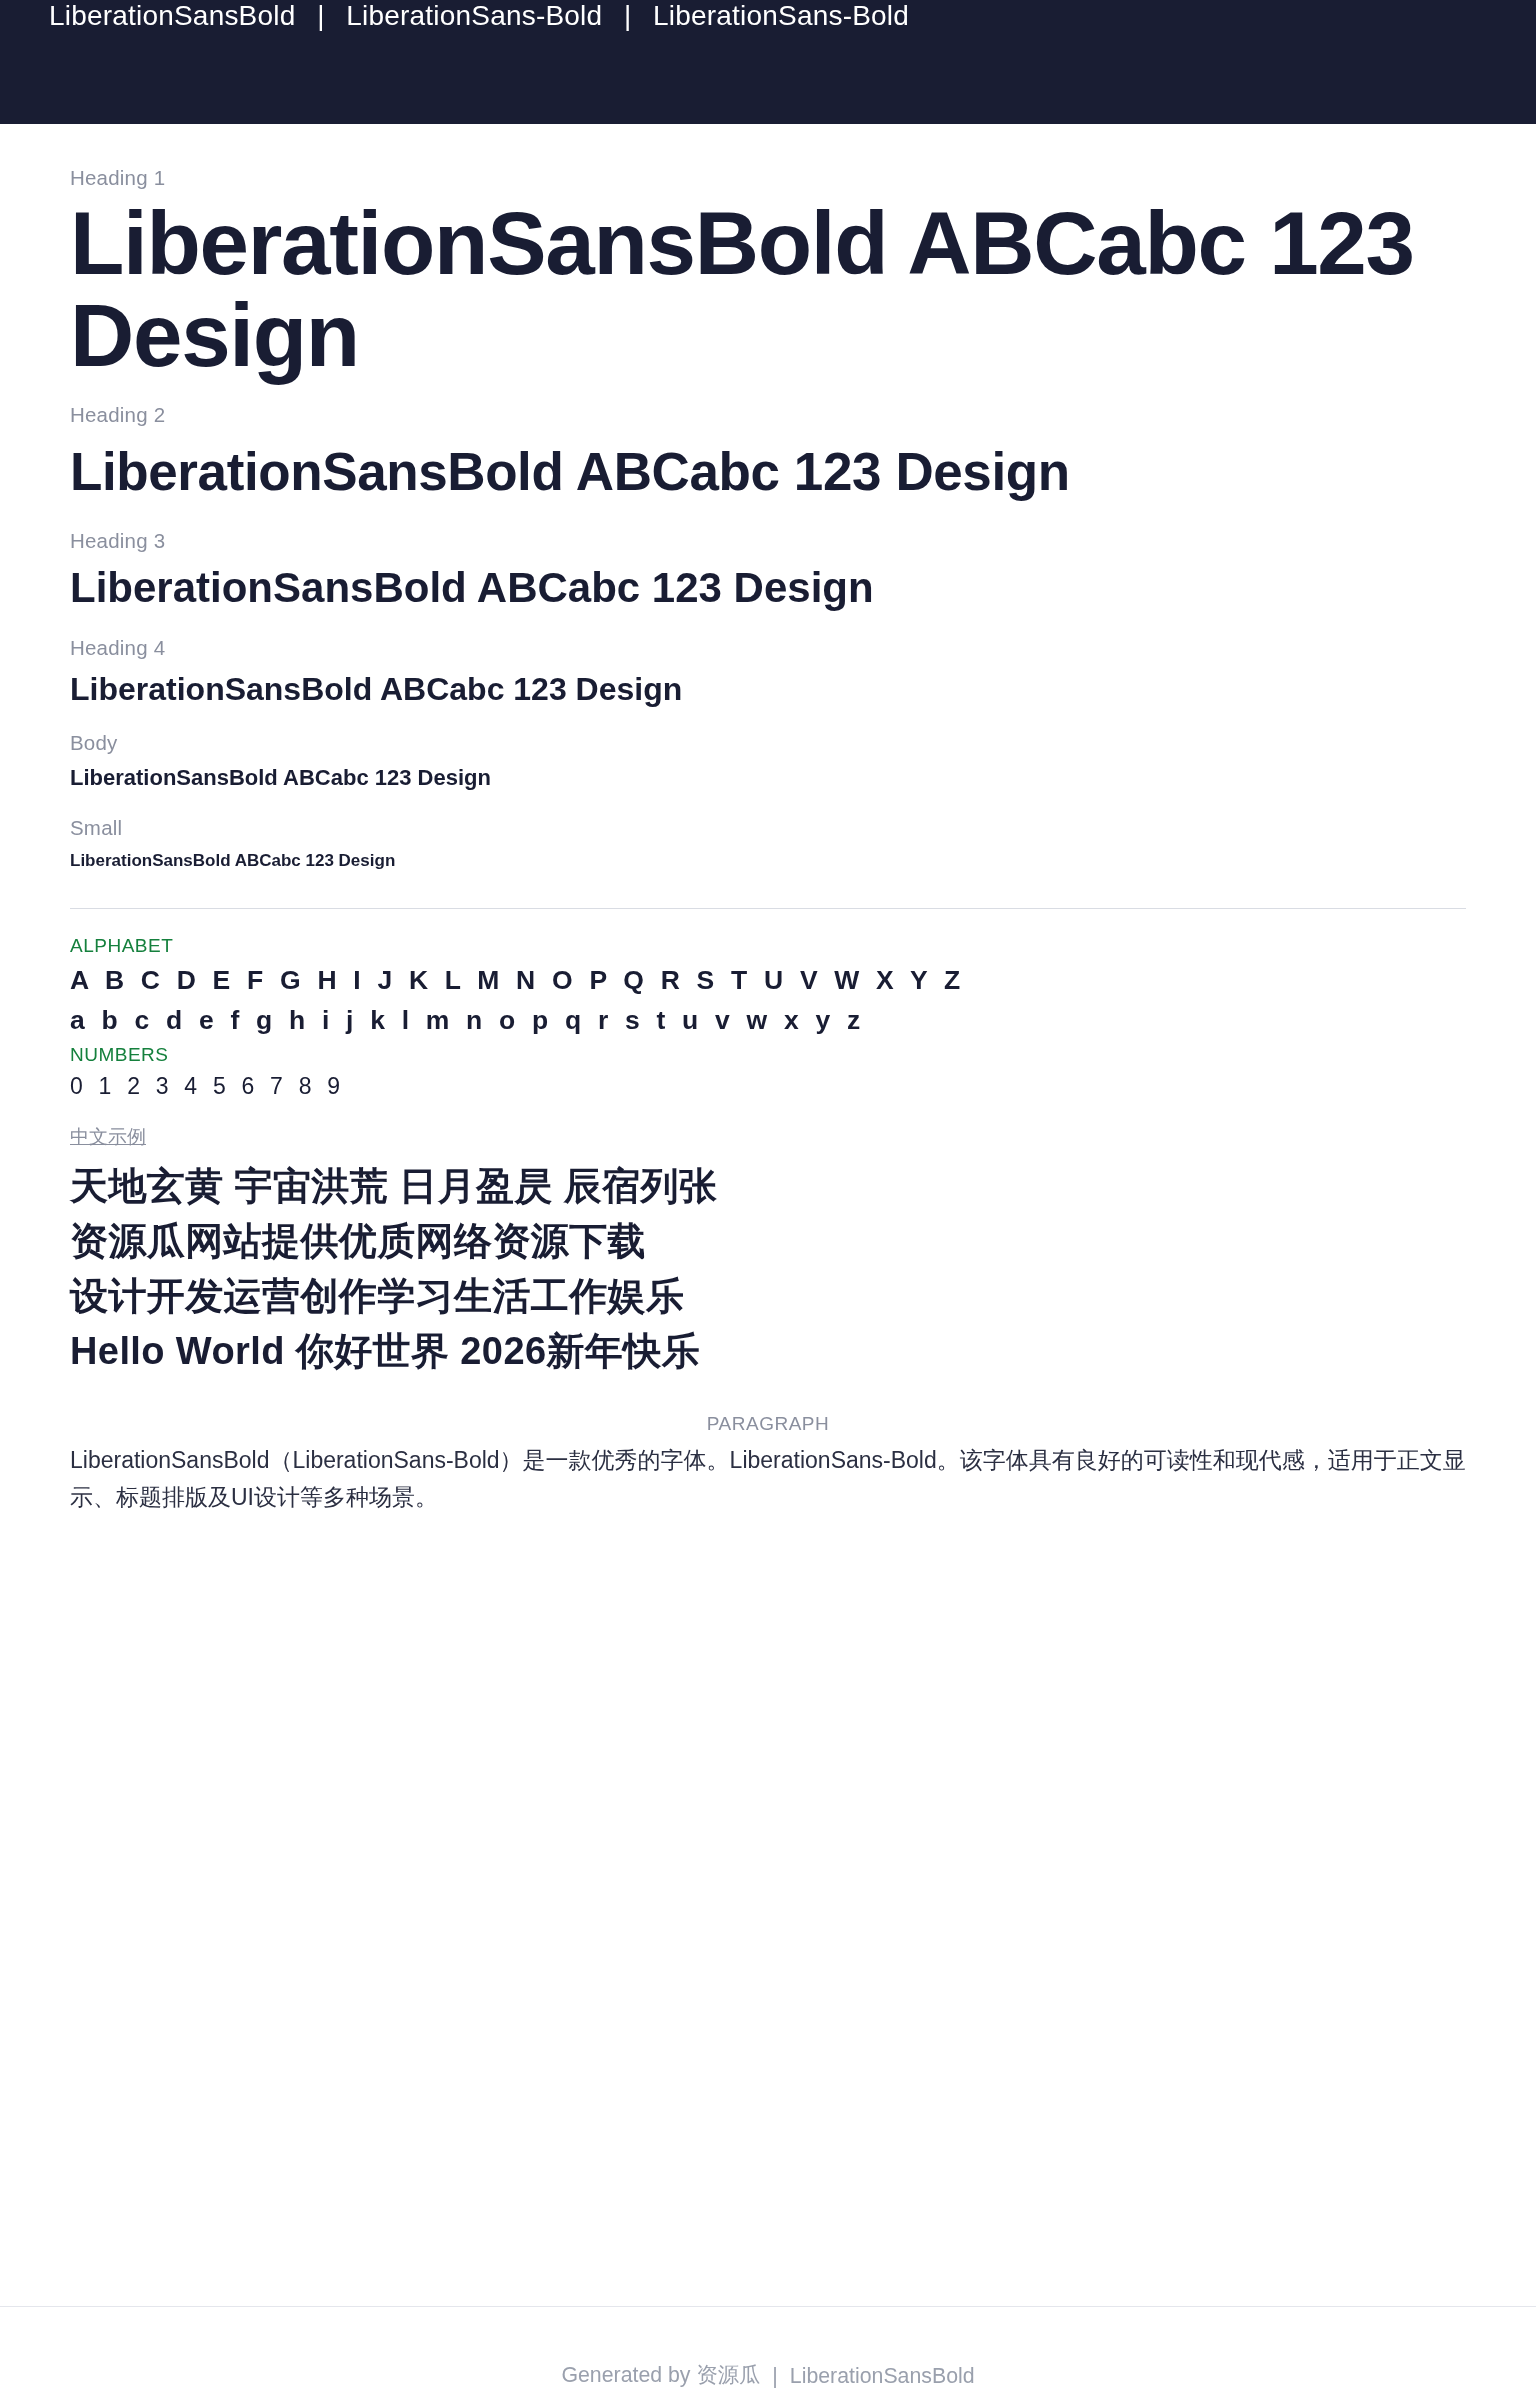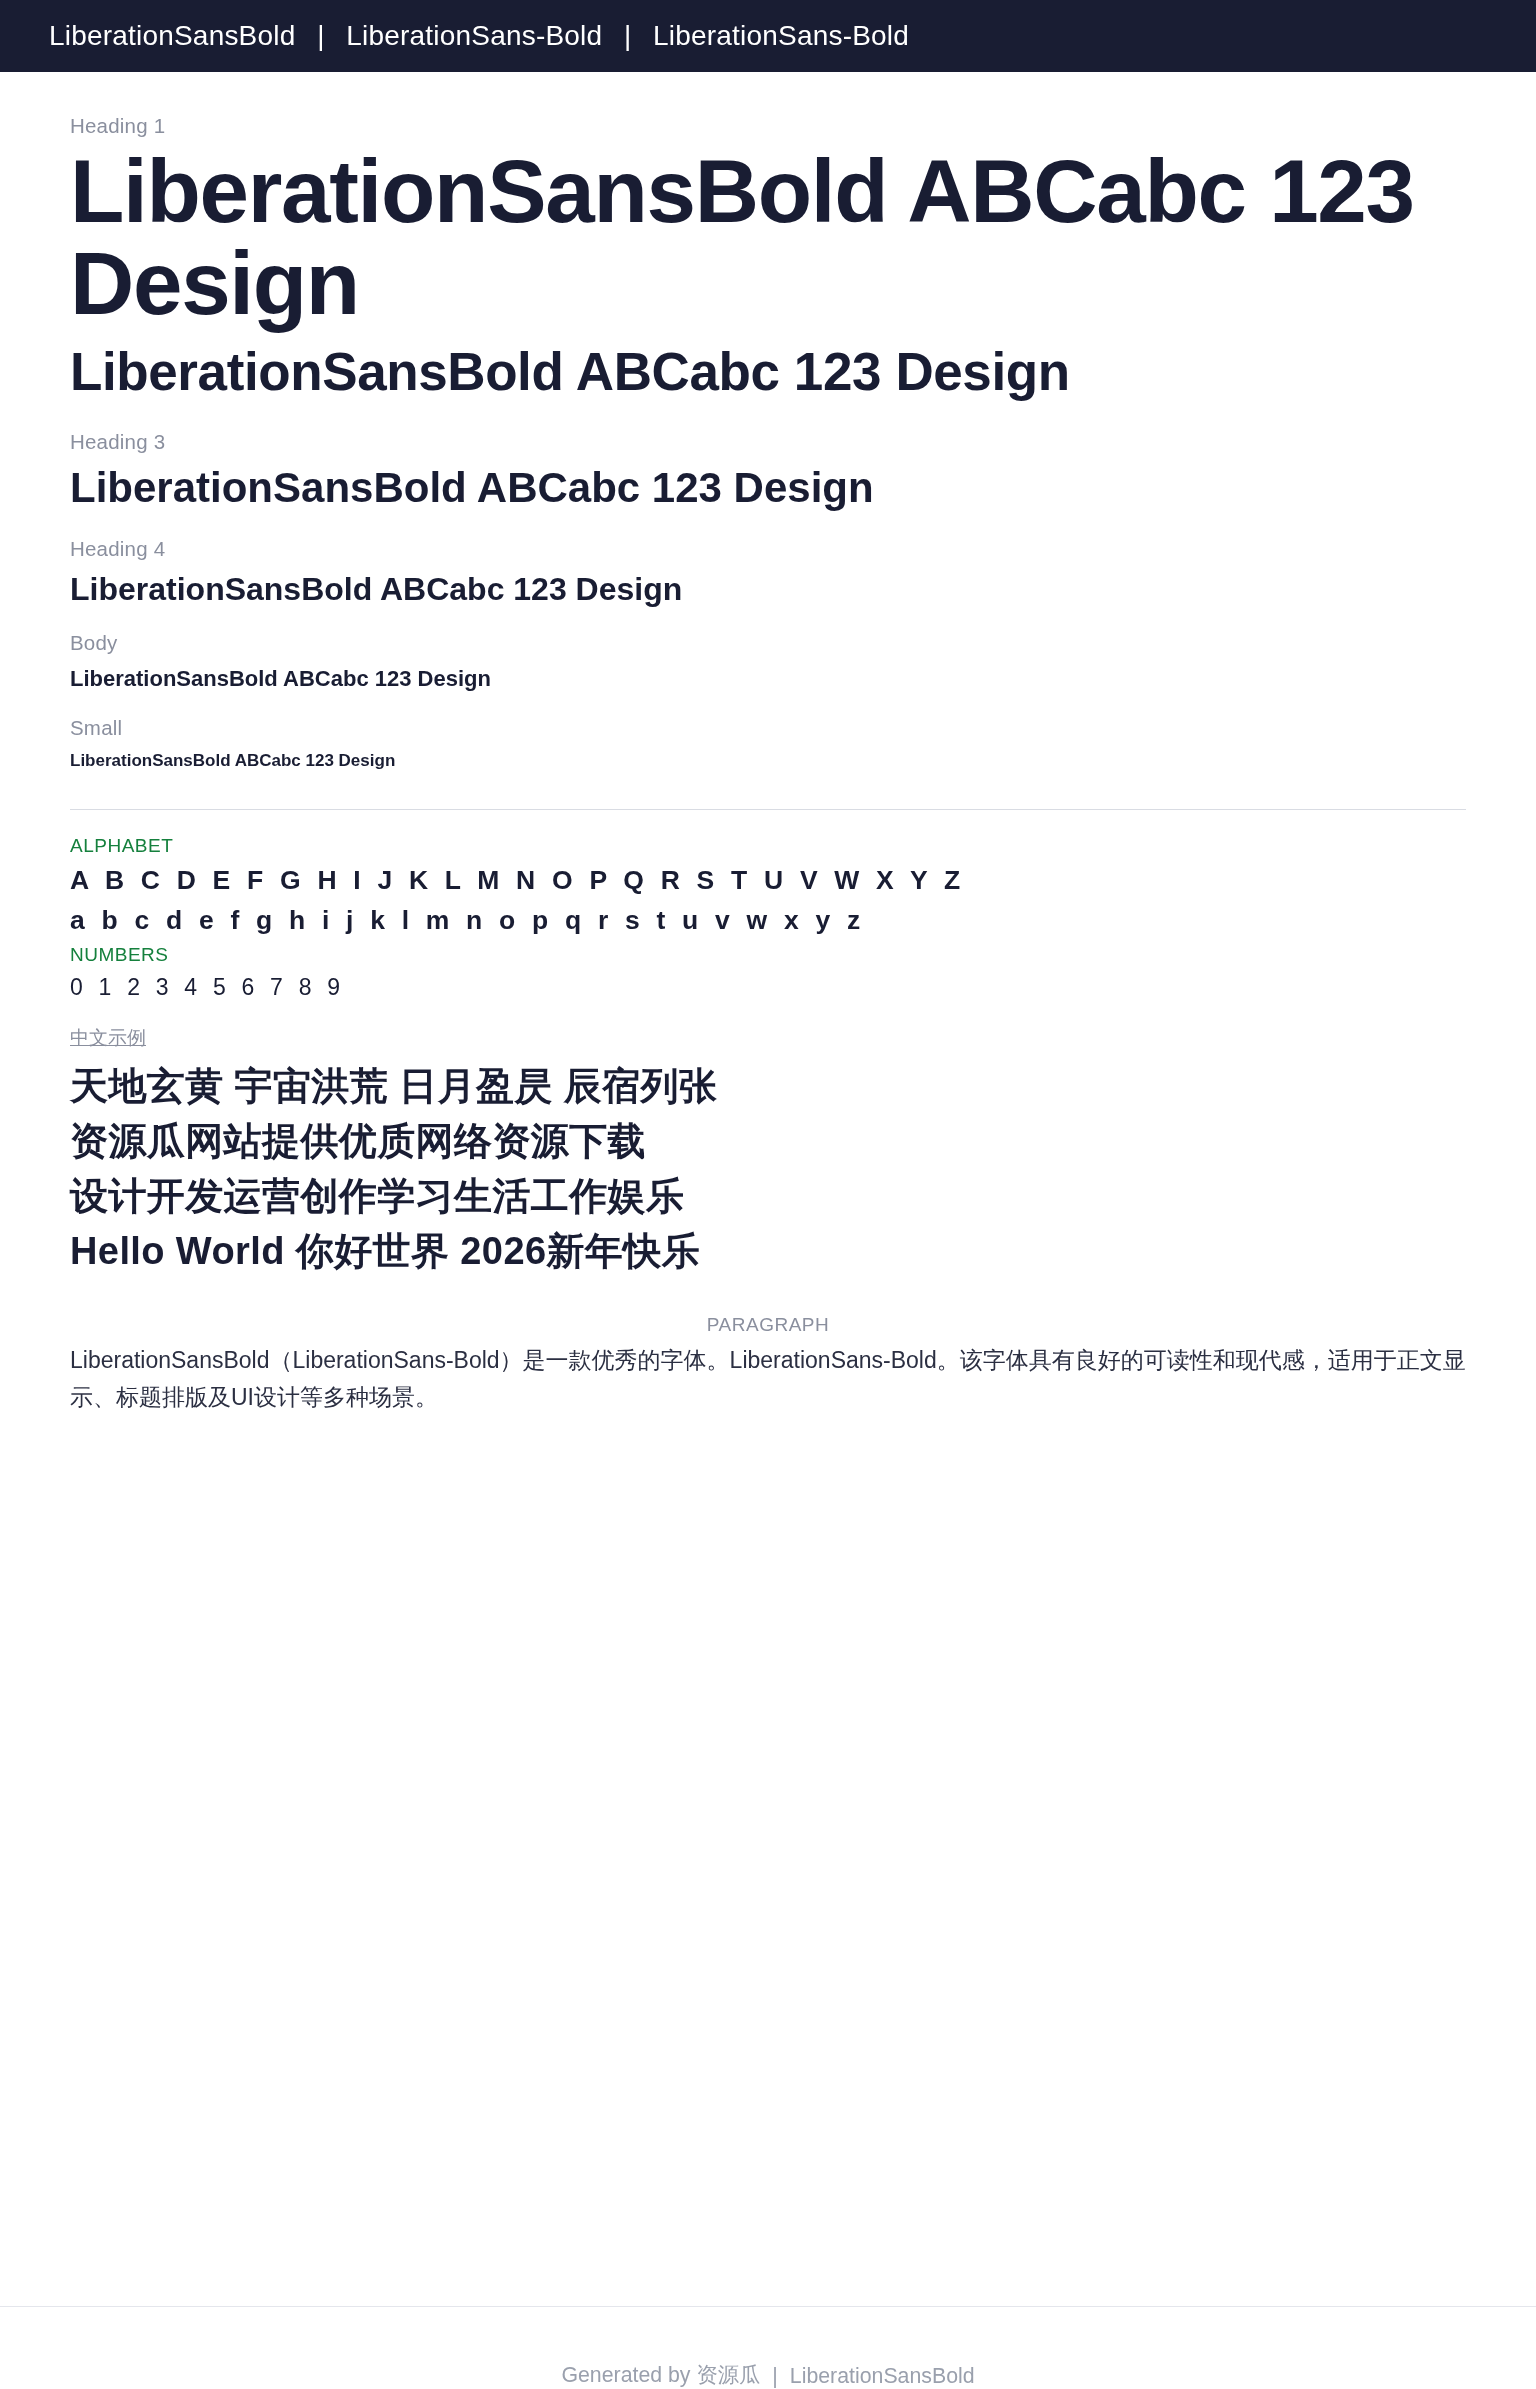--- a/index.html
+++ b/index.html
@@ -20,23 +20,23 @@
     position: relative;
     display: flex;
     flex-direction: column;
     box-sizing: border-box;
   }
 
   
   .topbar {
     background: #191d33;
     color: #ffffff;
-    height: 72px;
+    height: 124px;
     display: flex;
-    align-items: center;
+    align-items: flex-start;
     padding: 0 49px;
     box-sizing: border-box;
   }
   .topbar-title {
     font-size: 28px;
     font-weight: 400;
     letter-spacing: 0.2px;
     white-space: nowrap;
   }
   .topbar-sep {
@@ -194,20 +194,21 @@
       <span class="topbar-sep">|</span>
       <span>LiberationSans-Bold</span>
     </div>
   </div>
 
   <div class="content">
 
     <div class="label first">Heading 1</div>
     <div class="sample-h1">LiberationSansBold ABCabc 123 Design</div>
 
+    <div class="label">Heading 2</div>
     <div class="sample-h2">LiberationSansBold ABCabc 123 Design</div>
 
     <div class="label">Heading 3</div>
     <div class="sample-h3">LiberationSansBold ABCabc 123 Design</div>
 
     <div class="label">Heading 4</div>
     <div class="sample-h4">LiberationSansBold ABCabc 123 Design</div>
 
     <div class="label">Body</div>
     <div class="sample-body">LiberationSansBold ABCabc 123 Design</div>

